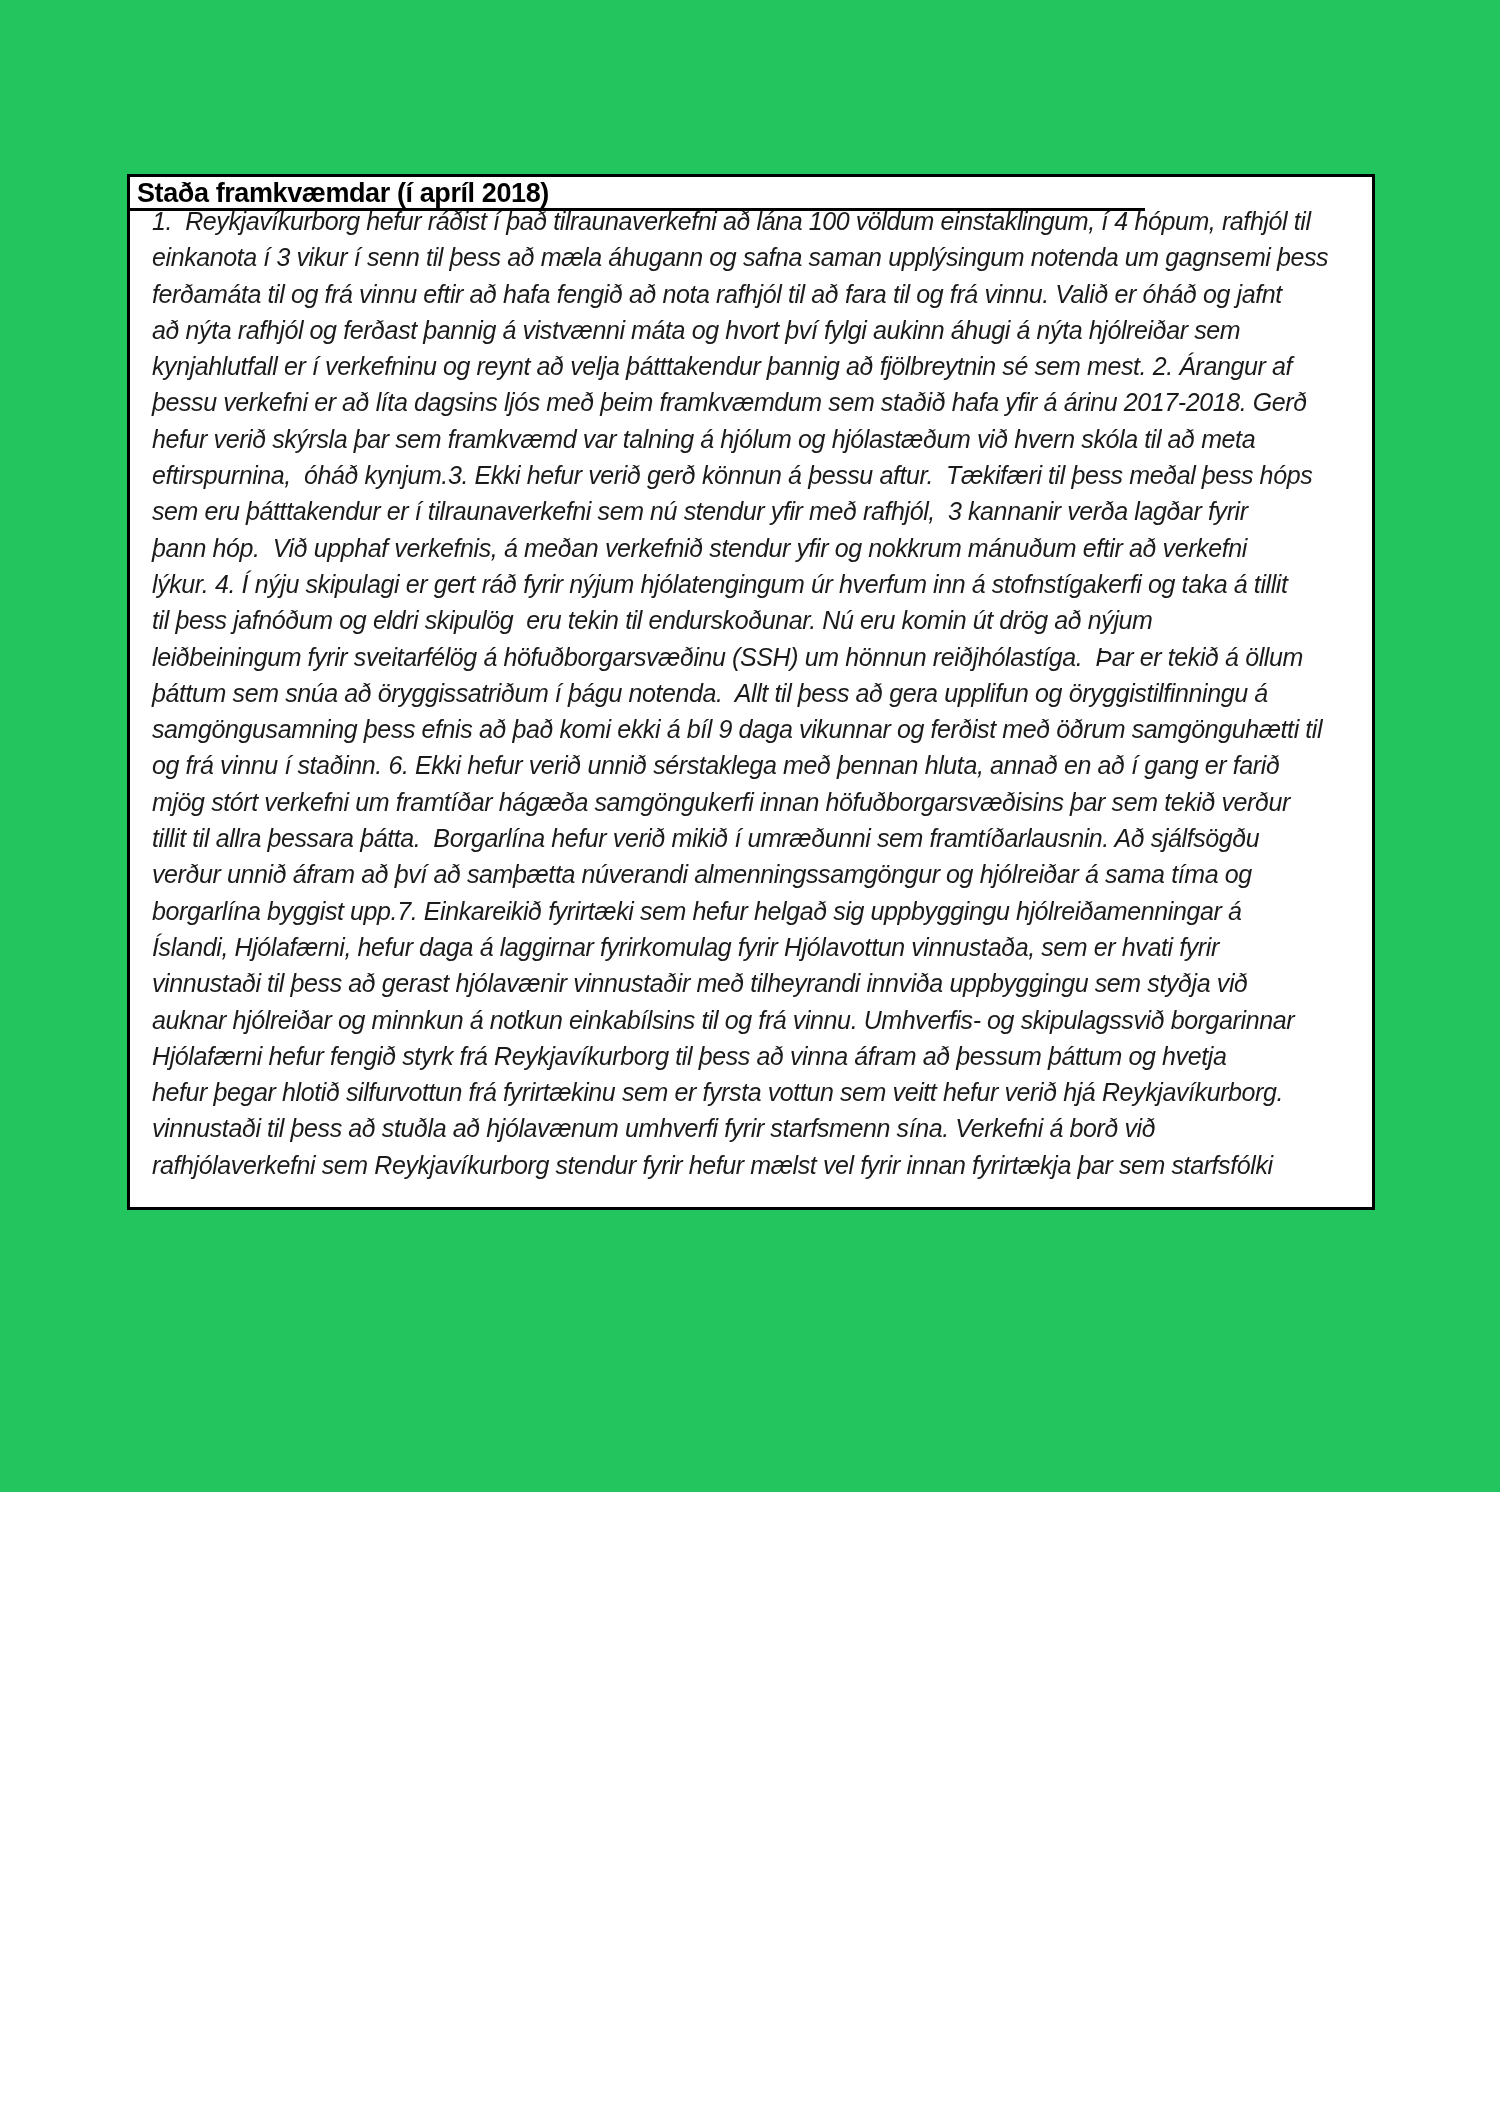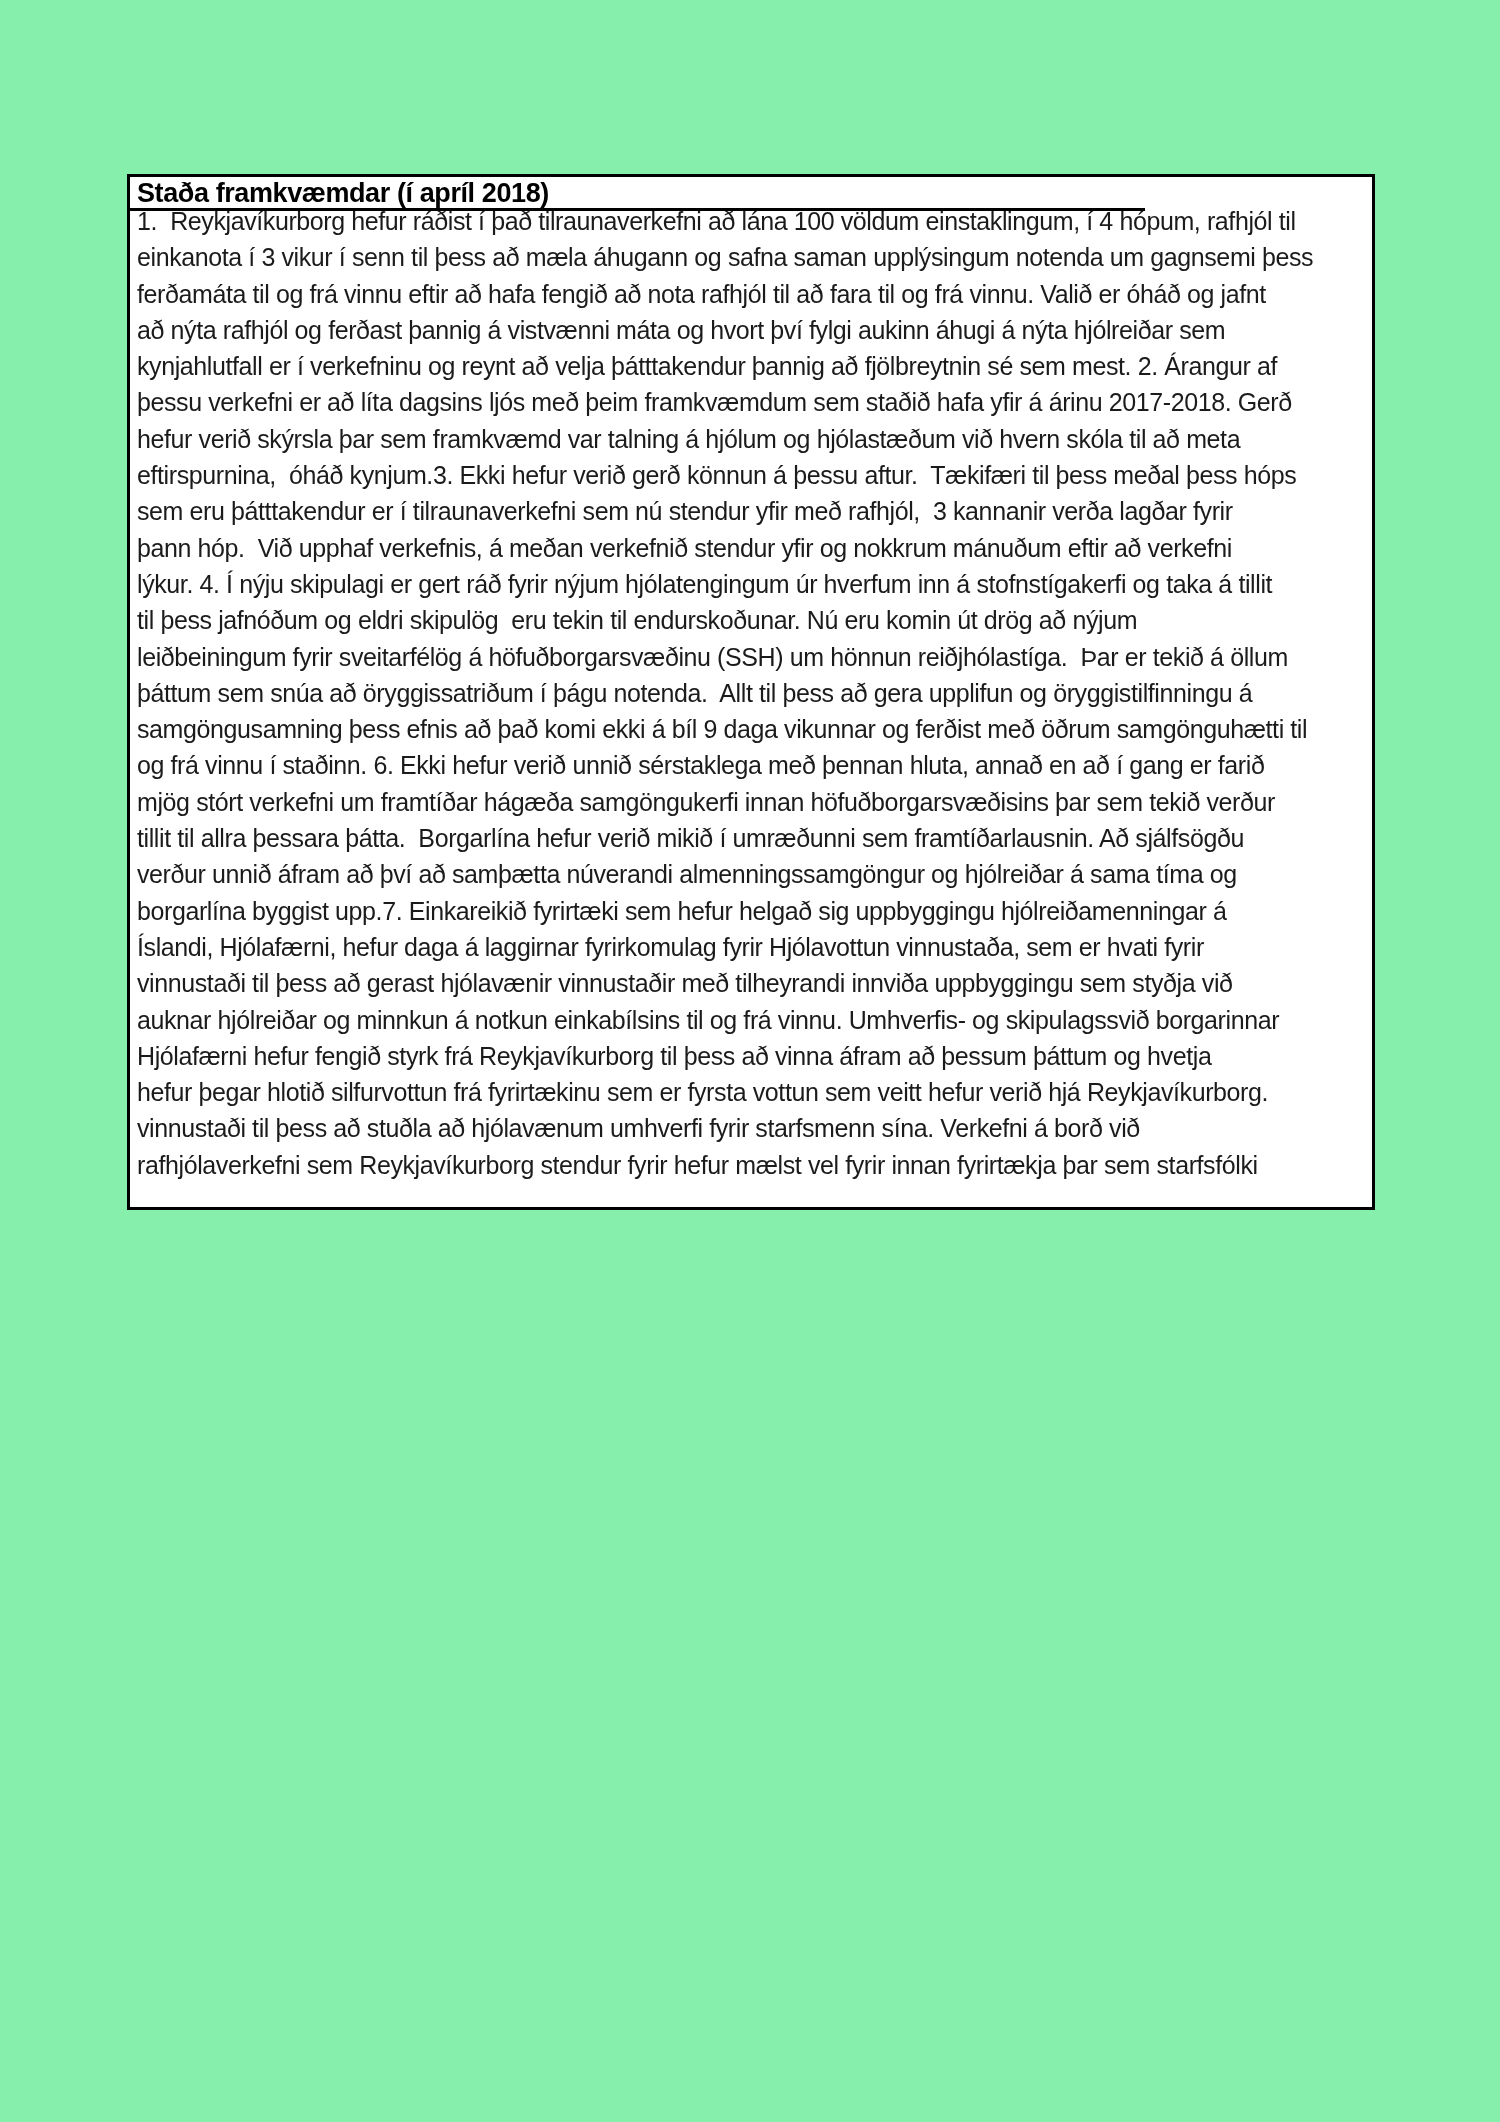--- a/index.html
+++ b/index.html
@@ -1,20 +1,20 @@
 <!DOCTYPE html>
 <html><head>
 <meta charset="utf-8">
 <style>
   html, body { margin: 0; padding: 0; background: #ffffff; }
   .page {
     position: relative;
     width: 1500px;
-    height: 2122px;
-    background: #86efac;
+    height: 1492px;
+    background: #22c55e;
     font-family: "Liberation Sans", "DejaVu Sans", sans-serif;
     color: #1a1a1a;
     overflow: hidden;
   }
   .doc-box {
     position: absolute;
     left: 127px;
     top: 174px;
     width: 1248px;
     height: 1036px;
@@ -54,21 +54,22 @@
     position: absolute;
     left: 0;
     top: 34px;
     width: 100%;
     height: 996px;
     overflow: hidden;
     z-index: 1;
   }
   .body-lines {
     margin-top: -8px;
-    padding-left: 7px;
+    padding-left: 22px;
+    font-style: italic;
   }
   .text-line {
     font-size: 25px;
     line-height: 36.3px;
     letter-spacing: -0.4px;
     white-space: pre;
     color: #1b1b1b;
   }
 </style>
 </head>

